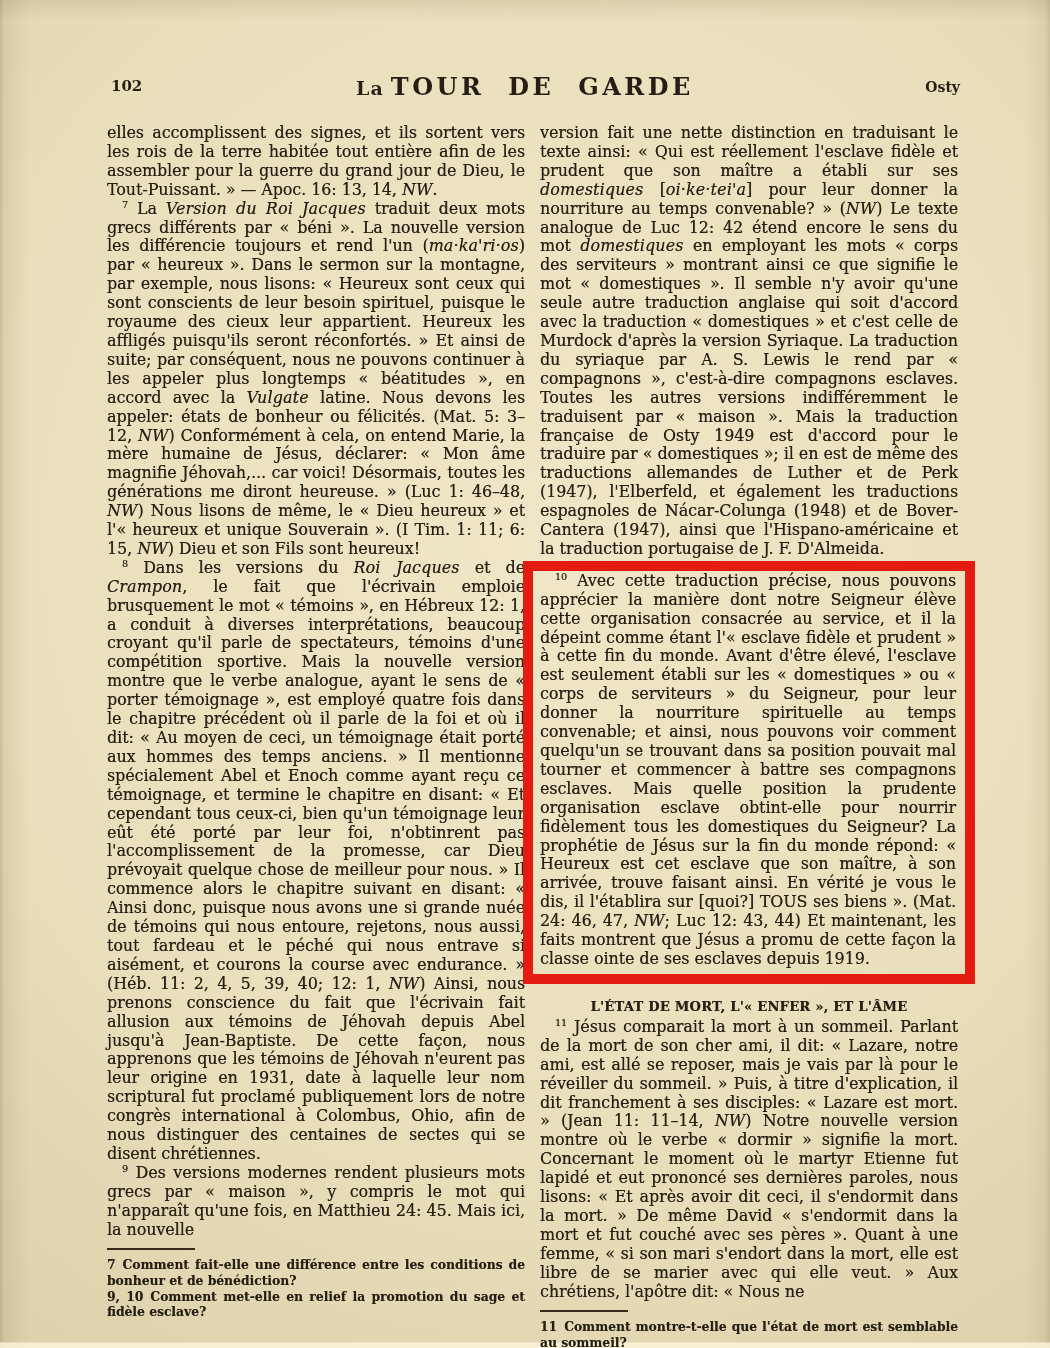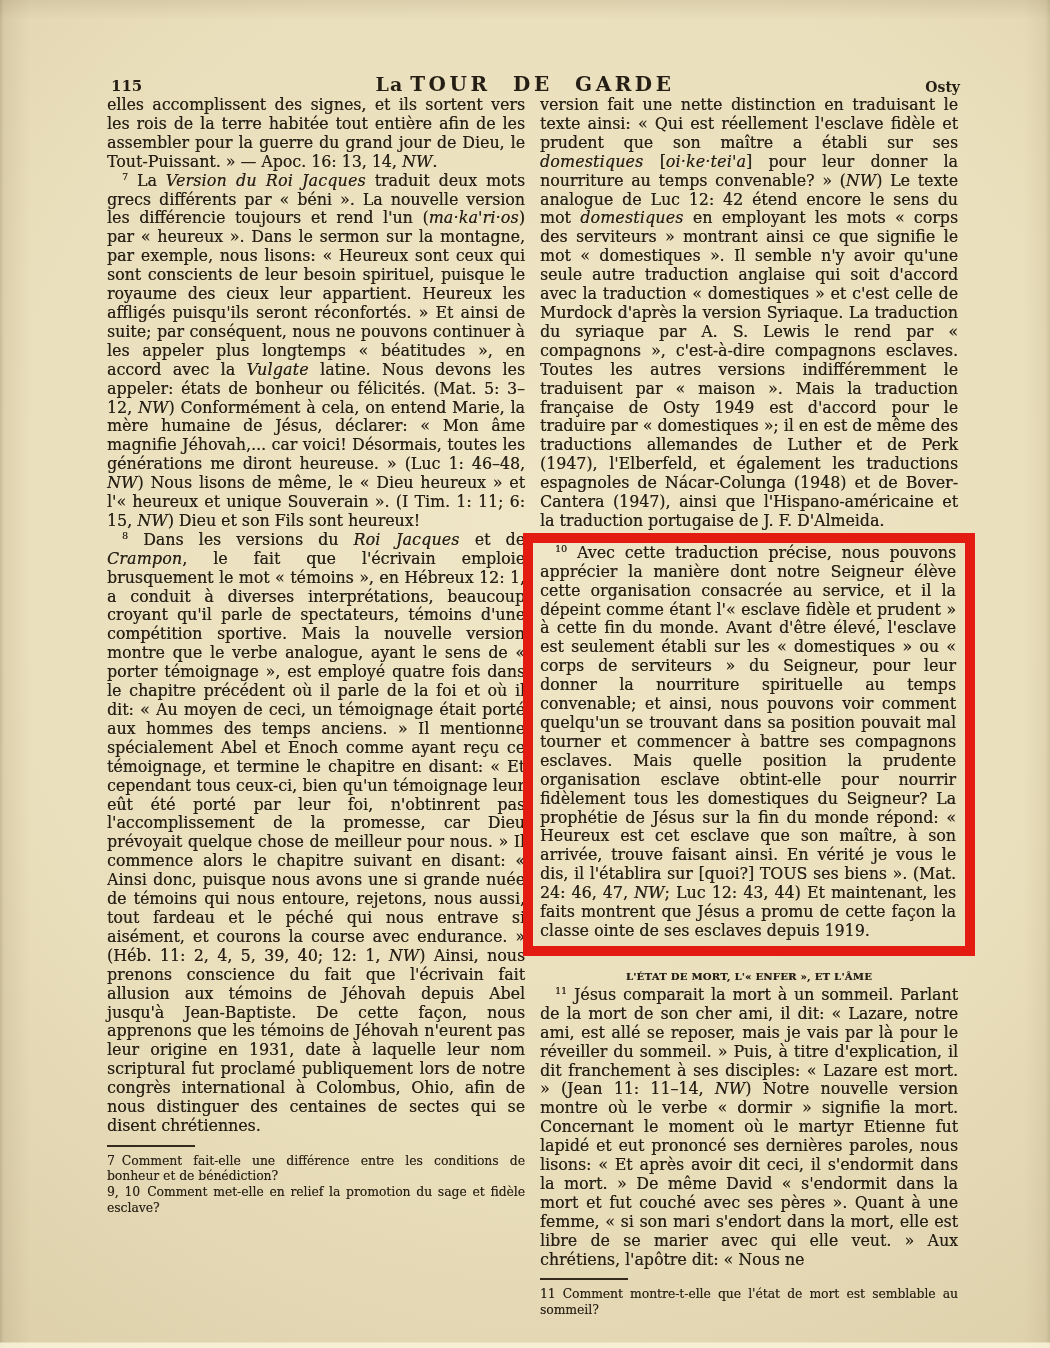--- a/index.html
+++ b/index.html
@@ -29,27 +29,27 @@
   }
   .pagenum {
     position: absolute; left: 111px; top: 77px;
     font-size: 15px; font-weight: 700;
   }
   .journal-title {
     position: absolute; left: 0; right: 0; top: 72px;
     text-align: center; white-space: nowrap;
   }
   .t-la { font-size: 19px; font-weight: 700; margin-right: 7px; letter-spacing: 1px; }
-  .t-main { font-size: 20px; font-weight: 700; letter-spacing: 3.5px; word-spacing: 12px; }
+  .t-main { font-size: 24px; font-weight: 700; letter-spacing: 3.5px; word-spacing: 12px; }
   .edition {
     position: absolute; right: 90px; top: 79px;
     font-size: 14px; font-weight: 700;
   }
   .col {
-    position: absolute; top: 96px; width: 418px;
+    position: absolute; top: 124px; width: 418px;
     text-align: justify;
     hyphens: auto; -webkit-hyphens: auto;
   }
   .col-left  { left: 107px; }
   .col-right { left: 540px; }
   p.body {
     margin: 0;
     font-size: 15.8px;
     line-height: 18.9px;
     text-indent: 15px;
@@ -58,59 +58,60 @@
   p.no-indent { text-indent: 0; }
   p.body sup, .footnote sup { font-size: 9.5px; line-height: 0; }
   p.body i { letter-spacing: 0.2px; }
   .highlight-box {
     border: 10px solid var(--highlight_border);
     margin: 2px -17px 15px -17px;
     padding: 1px 9px 5px 7px;
   }
   .section-heading {
     margin: 0 0 4px 0;
-    font-size: 10px;
+    font-size: 13px;
     font-weight: 700;
     text-align: center;
     letter-spacing: 0.3px;
     text-shadow: 0.3px 0 0 rgba(35,28,18,0.65);
   }
   .fn-rule {
     width: 88px; height: 0;
     border: none;
     border-top: 2px solid #332a1c;
     margin: 9px 0 7px 0;
   }
   .footnote {
     margin: 0;
     font-size: 12.3px;
     line-height: 15.6px;
-    font-weight: 400;
+    font-weight: 700;
     text-align: justify;
     text-shadow: 0.2px 0 0 rgba(35,28,18,0.5);
   }
   .fn-num { padding-right: 7px; }
 </style>
 </head>
 <body>
 
 <div class="page">
 
-  <div class="pagenum">115</div>
+  <div class="pagenum">102</div>
 
   <div class="journal-title">
     <span class="t-la">La</span><span class="t-main">TOUR DE GARDE</span>
   </div>
 
   <div class="edition">Osty</div>
 
   <div class="col col-left">
     <p class="body no-indent">elles accomplissent des signes, et ils sortent vers les rois de la terre habitée tout entière afin de les assembler pour la guerre du grand jour de Dieu, le Tout-Puissant. » — Apoc. 16: 13, 14, <i>NW</i>.</p>
     <p class="body"><sup>7</sup> La <i>Version du Roi Jacques</i> traduit deux mots grecs différents par « béni ». La nouvelle version les différencie toujours et rend l'un (<i>ma·ka'ri·os</i>) par « heureux ». Dans le sermon sur la montagne, par exemple, nous lisons: « Heureux sont ceux qui sont conscients de leur besoin spirituel, puisque le royaume des cieux leur appartient. Heureux les affligés puisqu'ils seront réconfortés. » Et ainsi de suite; par conséquent, nous ne pouvons continuer à les appeler plus longtemps « béatitudes », en accord avec la <i>Vulgate</i> latine. Nous devons les appeler: états de bonheur ou félicités. (Mat. 5: 3–12, <i>NW</i>) Conformément à cela, on entend Marie, la mère humaine de Jésus, déclarer: « Mon âme magnifie Jéhovah,... car voici! Désormais, toutes les générations me diront heureuse. » (Luc 1: 46–48, <i>NW</i>) Nous lisons de même, le « Dieu heureux » et l'« heureux et unique Souverain ». (I Tim. 1: 11; 6: 15, <i>NW</i>) Dieu et son Fils sont heureux!</p>
     <p class="body"><sup>8</sup> Dans les versions du <i>Roi Jacques</i> et de <i>Crampon</i>, le fait que l'écrivain emploie brusquement le mot « témoins », en Hébreux 12: 1, a conduit à diverses interprétations, beaucoup croyant qu'il parle de spectateurs, témoins d'une compétition sportive. Mais la nouvelle version montre que le verbe analogue, ayant le sens de « porter témoignage », est employé quatre fois dans le chapitre précédent où il parle de la foi et où il dit: « Au moyen de ceci, un témoignage était porté aux hommes des temps anciens. » Il mentionne spécialement Abel et Enoch comme ayant reçu ce témoignage, et termine le chapitre en disant: « Et cependant tous ceux-ci, bien qu'un témoignage leur eût été porté par leur foi, n'obtinrent pas l'accomplissement de la promesse, car Dieu prévoyait quelque chose de meilleur pour nous. » Il commence alors le chapitre suivant en disant: « Ainsi donc, puisque nous avons une si grande nuée de témoins qui nous entoure, rejetons, nous aussi, tout fardeau et le péché qui nous entrave si aisément, et courons la course avec endurance. » (Héb. 11: 2, 4, 5, 39, 40; 12: 1, <i>NW</i>) Ainsi, nous prenons conscience du fait que l'écrivain fait allusion aux témoins de Jéhovah depuis Abel jusqu'à Jean-Baptiste. De cette façon, nous apprenons que les témoins de Jéhovah n'eurent pas leur origine en 1931, date à laquelle leur nom scriptural fut proclamé publiquement lors de notre congrès international à Colombus, Ohio, afin de nous distinguer des centaines de sectes qui se disent chrétiennes.</p>
+    <p class="body"><sup>9</sup> Des versions modernes rendent plusieurs mots grecs par « maison », y compris le mot qui n'apparaît qu'une fois, en Matthieu 24: 45. Mais ici, la nouvelle</p>
 
     <div class="fn-rule"></div>
 
     <p class="footnote"><span class="fn-num">7</span><span>Comment fait-elle une différence entre les conditions de bonheur et de bénédiction?</span></p>
     <p class="footnote"><span class="fn-num">9, 10</span><span>Comment met-elle en relief la promotion du sage et fidèle esclave?</span></p>
   </div>
 
   <div class="col col-right">
     <p class="body no-indent">version fait une nette distinction en traduisant le texte ainsi: « Qui est réellement l'esclave fidèle et prudent que son maître a établi sur ses <i>domestiques</i> [<i>oi·ke·tei'a</i>] pour leur donner la nourriture au temps convenable? » (<i>NW</i>) Le texte analogue de Luc 12: 42 étend encore le sens du mot <i>domestiques</i> en employant les mots « corps des serviteurs » montrant ainsi ce que signifie le mot « domestiques ». Il semble n'y avoir qu'une seule autre traduction anglaise qui soit d'accord avec la traduction « domestiques » et c'est celle de Murdock d'après la version Syriaque. La traduction du syriaque par A. S. Lewis le rend par « compagnons », c'est-à-dire compagnons esclaves. Toutes les autres versions indifféremment le traduisent par « maison ». Mais la traduction française de Osty 1949 est d'accord pour le traduire par « domestiques »; il en est de même des traductions allemandes de Luther et de Perk (1947), l'Elberfeld, et également les traductions espagnoles de Nácar-Colunga (1948) et de Bover-Cantera (1947), ainsi que l'Hispano-américaine et la traduction portugaise de J. F. D'Almeida.</p>
 

